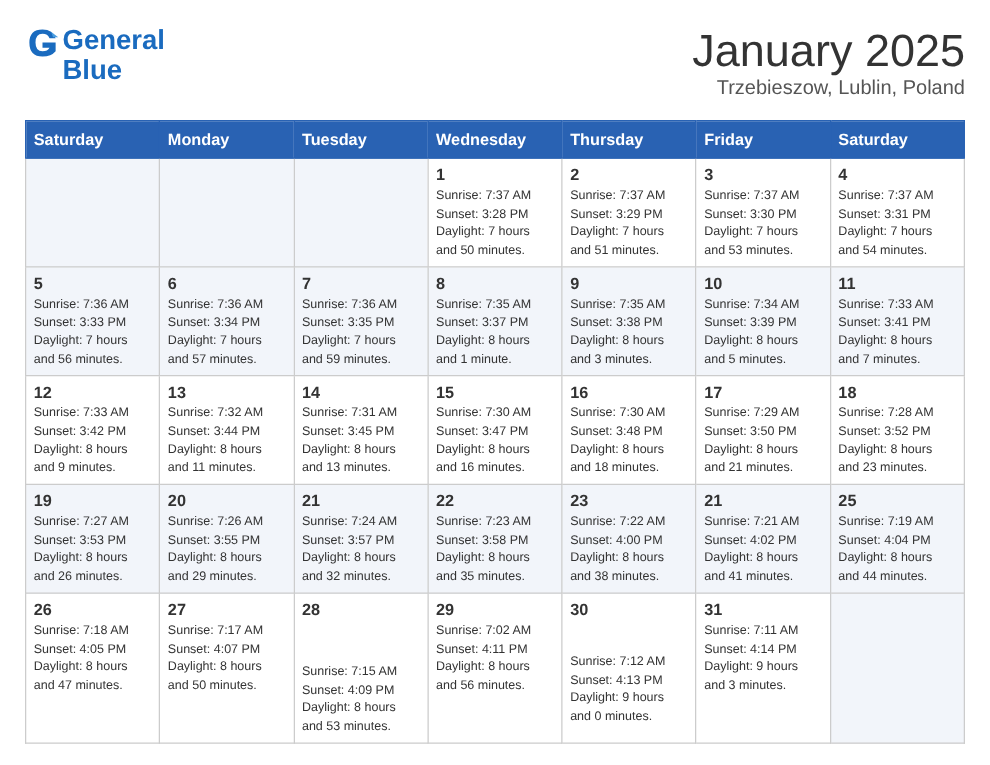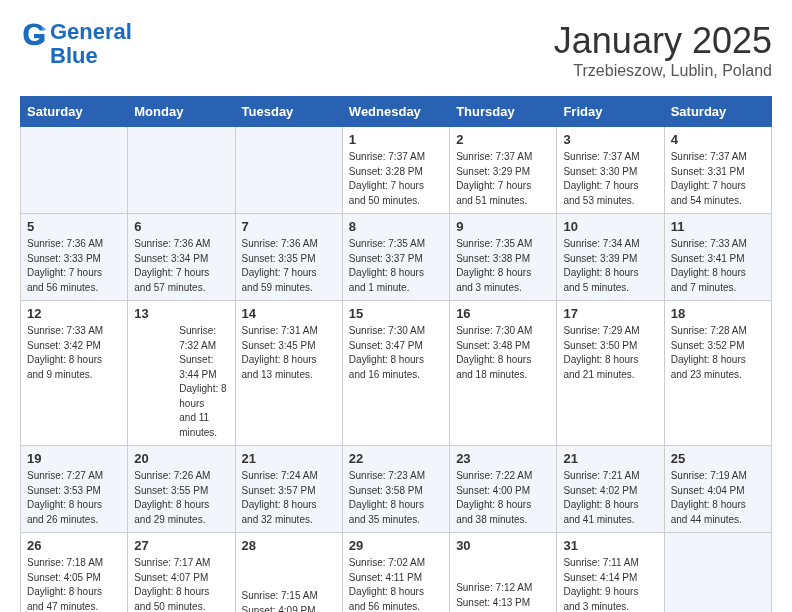--- a/index.html
+++ b/index.html
@@ -211,21 +211,21 @@
       <tr>
         <td>
           <div class="day-number">12</div>
           <div class="day-info" style="white-space: pre-line;">Sunrise: 7:33 AM
 Sunset: 3:42 PM
 Daylight: 8 hours
 and 9 minutes.</div>
         </td>
         <td>
           <div class="day-number">13</div>
-          <div class="day-info" style="white-space: pre-line; margin-left: 45px;">Sunrise: 7:32 AM
+          <div class="day-info" style="white-space: pre-line;">Sunrise: 7:32 AM
 Sunset: 3:44 PM
 Daylight: 8 hours
 and 11 minutes.</div>
         </td>
         <td>
           <div class="day-number">14</div>
           <div class="day-info" style="white-space: pre-line;">Sunrise: 7:31 AM
 Sunset: 3:45 PM
 Daylight: 8 hours
 and 13 minutes.</div>

